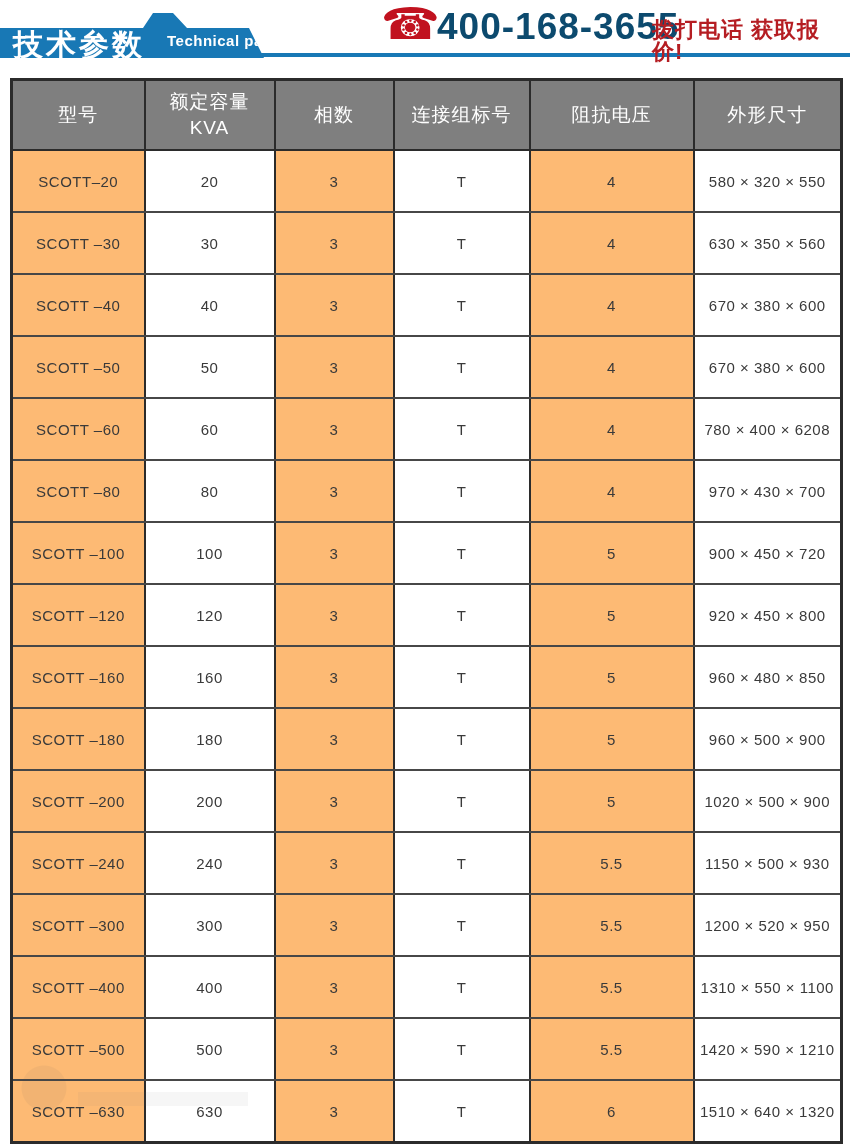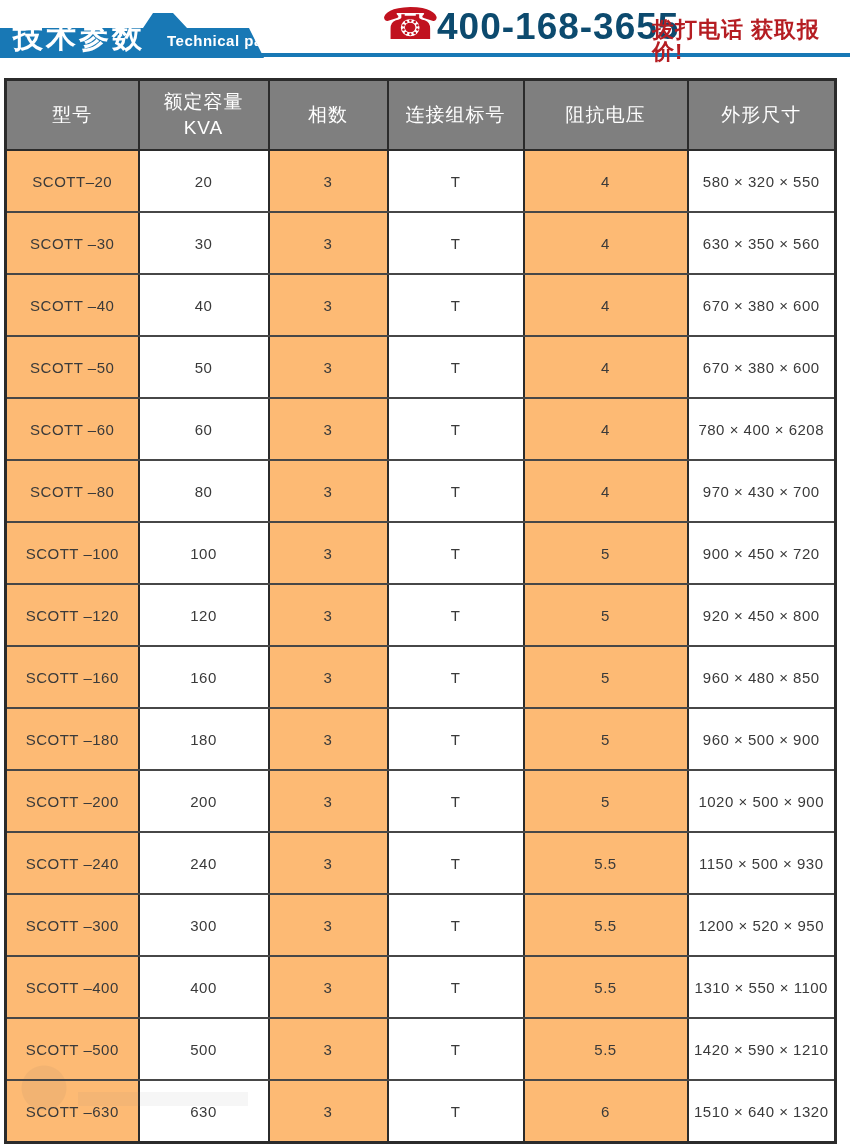--- a/index.html
+++ b/index.html
@@ -9,42 +9,42 @@
     overflow:hidden;
   }
   
   .topbar{position:absolute;top:0;left:0;width:850px;height:78px;}
   .blue-line{position:absolute;top:53px;left:0;width:850px;height:4px;background:#1878b5;}
   .ribbon{
     position:absolute;top:0;left:0;width:270px;height:58px;background:#1878b5;
     clip-path:polygon(0 28px,143px 28px,153px 13px,173px 13px,187px 28px,249px 28px,264px 58px,0 58px);
   }
   .ribbon-zh{
-    position:absolute;left:13px;top:22px;color:#ffffff;
+    position:absolute;left:13px;top:30px;color:#ffffff;
     font-size:30px;font-weight:bold;letter-spacing:3px;line-height:1;
   }
   .ribbon-en{
     position:absolute;left:136px;top:33px;color:#ffffff;
     font-size:15px;font-weight:bold;letter-spacing:0.5px;line-height:1;padding-left:31px;
   }
   .phone-icon{
     position:absolute;left:383px;top:2px;font-size:44px;line-height:1;color:#c1121f;
     transform:scaleX(1.08);
   }
   .phone-number{
     position:absolute;left:437px;top:8px;font-size:37px;font-weight:bold;
     color:#0c4a6e;letter-spacing:1px;line-height:1;
   }
   .phone-cta{
     position:absolute;left:652px;top:19px;font-size:22px;font-weight:bold;
     color:#b51d22;letter-spacing:1px;line-height:1;
   }
   
   .spec-table{
-    position:absolute;top:78px;left:4px;width:830px;
+    position:absolute;top:78px;left:10px;width:830px;
     border-collapse:collapse;table-layout:fixed;
     border:3px solid #2b2b2b;
   }
   .spec-table th{
     background:#7f7f7f;color:#ffffff;font-weight:normal;
     font-size:19px;height:66px;text-align:center;vertical-align:middle;
     border:2px solid #2b2b2b;white-space:pre-line;line-height:1.35;
     letter-spacing:1px;
   }
   .spec-table td{

